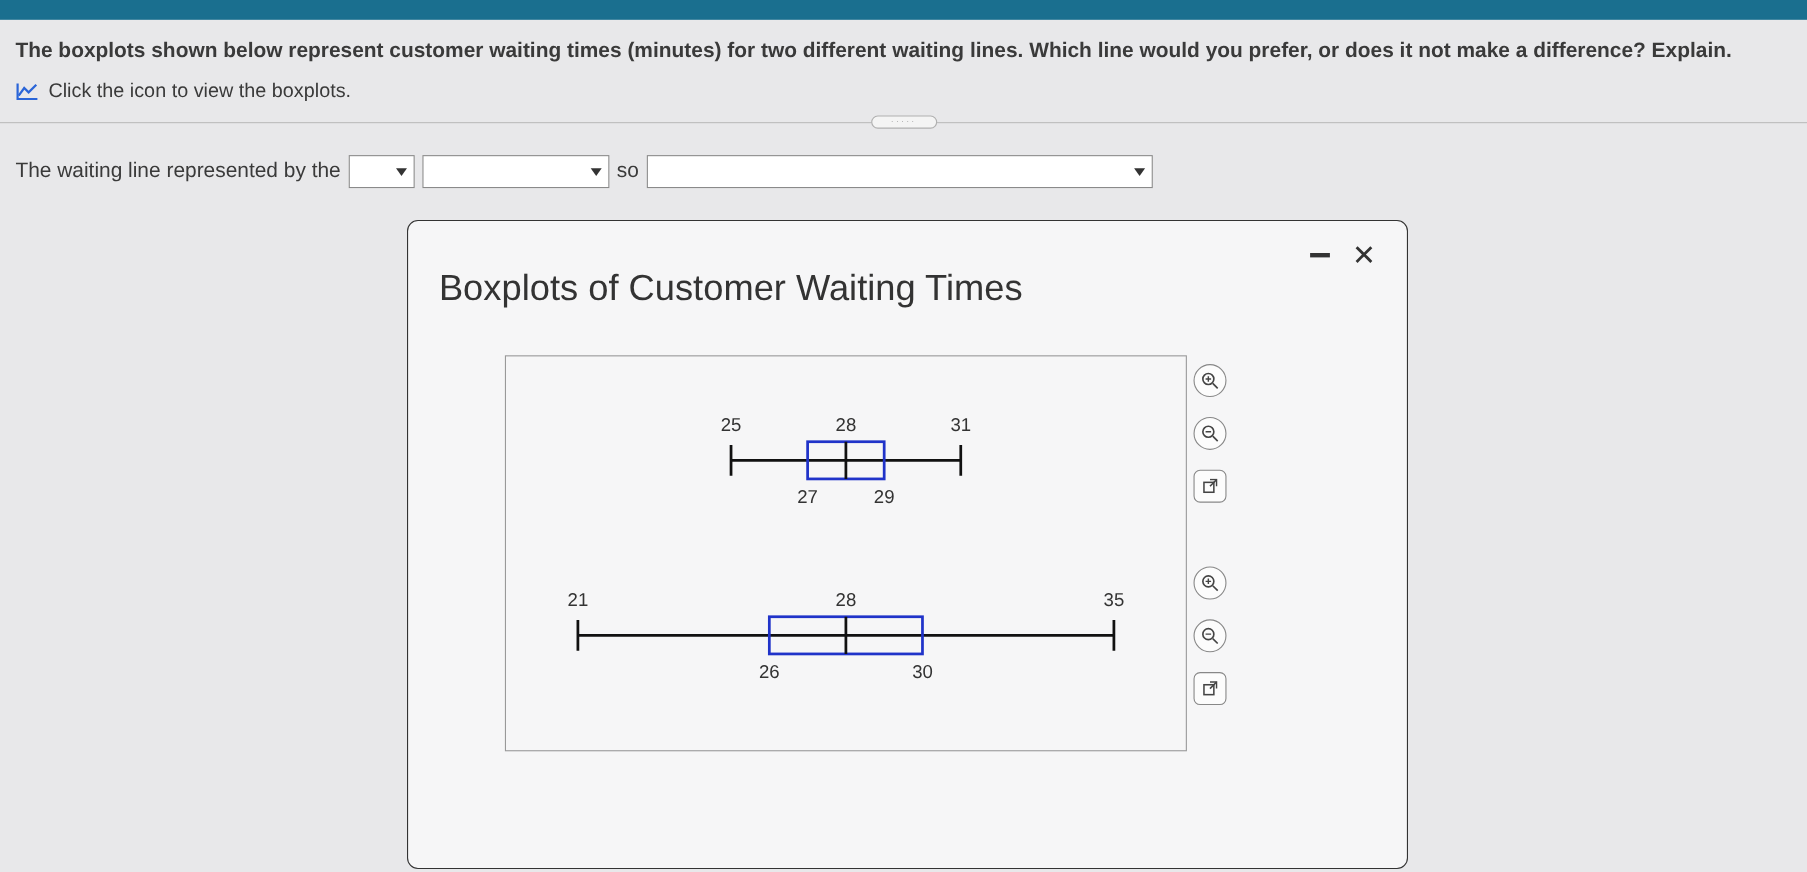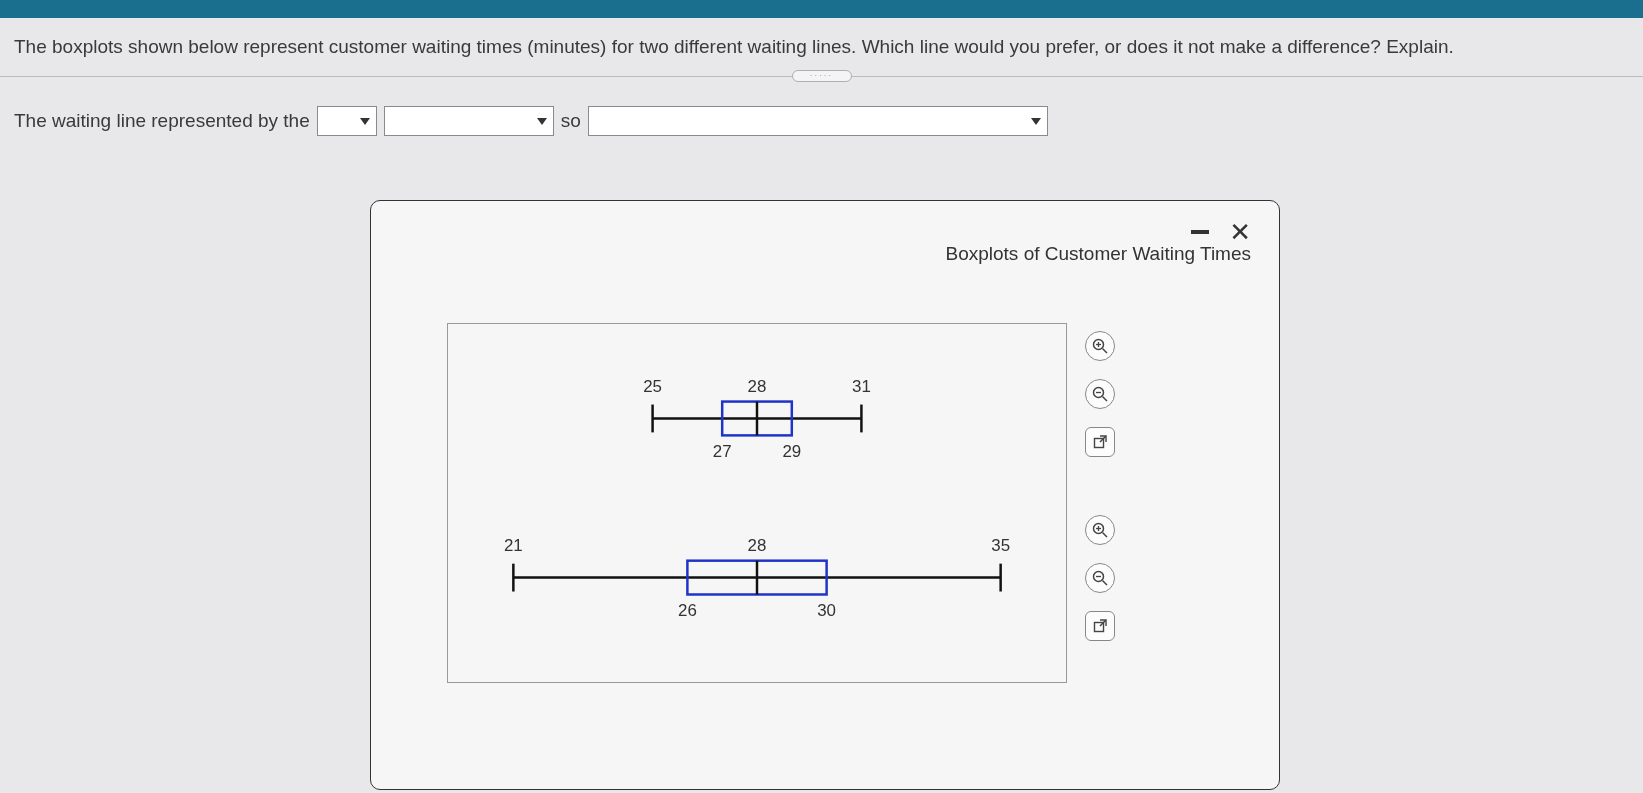--- a/index.html
+++ b/index.html
@@ -21,20 +21,21 @@
     padding-right:30px;
     gap:30px;
     align-items:center;
   }
   .content {
     padding: 18px 14px 0 14px;
   }
   .question {
     font-size: 19px;
     color: #3a3a3a;
+    font-weight: bold;
   }
   .link-row {
     margin-top: 14px;
     display: flex;
     align-items: center;
     gap: 8px;
     font-size: 18px;
     color: #3a3a3a;
   }
   .chart-link-icon {
@@ -93,25 +94,25 @@
     border-radius: 10px;
     padding: 24px 28px;
   }
   .modal-toolbar{
     position:absolute; top:22px; right:28px;
     display:flex; gap:20px; align-items:center;
   }
   .min-icon{width:18px;height:4px;background:#333;}
   .close-icon{font-size:26px;color:#333;font-weight:300;line-height:18px;}
   .modal-title{
-    font-size:19px;color:#333;margin-top:18px;text-align:right;
+    font-size:33px;color:#333;margin-top:18px;
   }
   .plot-frame{
     position:absolute;
-    left:76px; top:122px;
+    left:88px; top:122px;
     width:620px; height:360px;
     border:1px solid #999;
     background:#f6f6f7;
   }
   .plot-tools{
     position:absolute; left:714px; top:130px;
     display:flex; flex-direction:column; gap:18px;
   }
   .tool-btn{
     width:30px;height:30px;border:1px solid #888;border-radius:50%;
@@ -129,20 +130,29 @@
 </style>
 </head>
 <body>
 
 <div class="topbar">
 </div>
 
 <div class="content">
   <div class="question">The boxplots shown below represent customer waiting times (minutes) for two different waiting lines. Which line would you prefer, or does it not make a difference? Explain.</div>
 
+  <div class="link-row">
+    <span class="chart-link-icon">
+      <svg viewBox="0 0 22 18">
+        <polyline points="2,2 2,16 20,16" fill="none" stroke="#2a65d8" stroke-width="2"></polyline>
+        <polyline points="3,13 8,6 12,10 19,3" fill="none" stroke="#2a65d8" stroke-width="2"></polyline>
+      </svg>
+    </span>
+    <span>Click the icon to view the boxplots.</span>
+  </div>
 </div>
 
 <hr class="divider">
 <div class="handle">·····</div>
 
 <div class="answer-row" style="padding:0 14px">
   <span>The waiting line represented by the</span>
   <span class="dropdown dd-small">
       <span class="caret"></span>
     </span>

